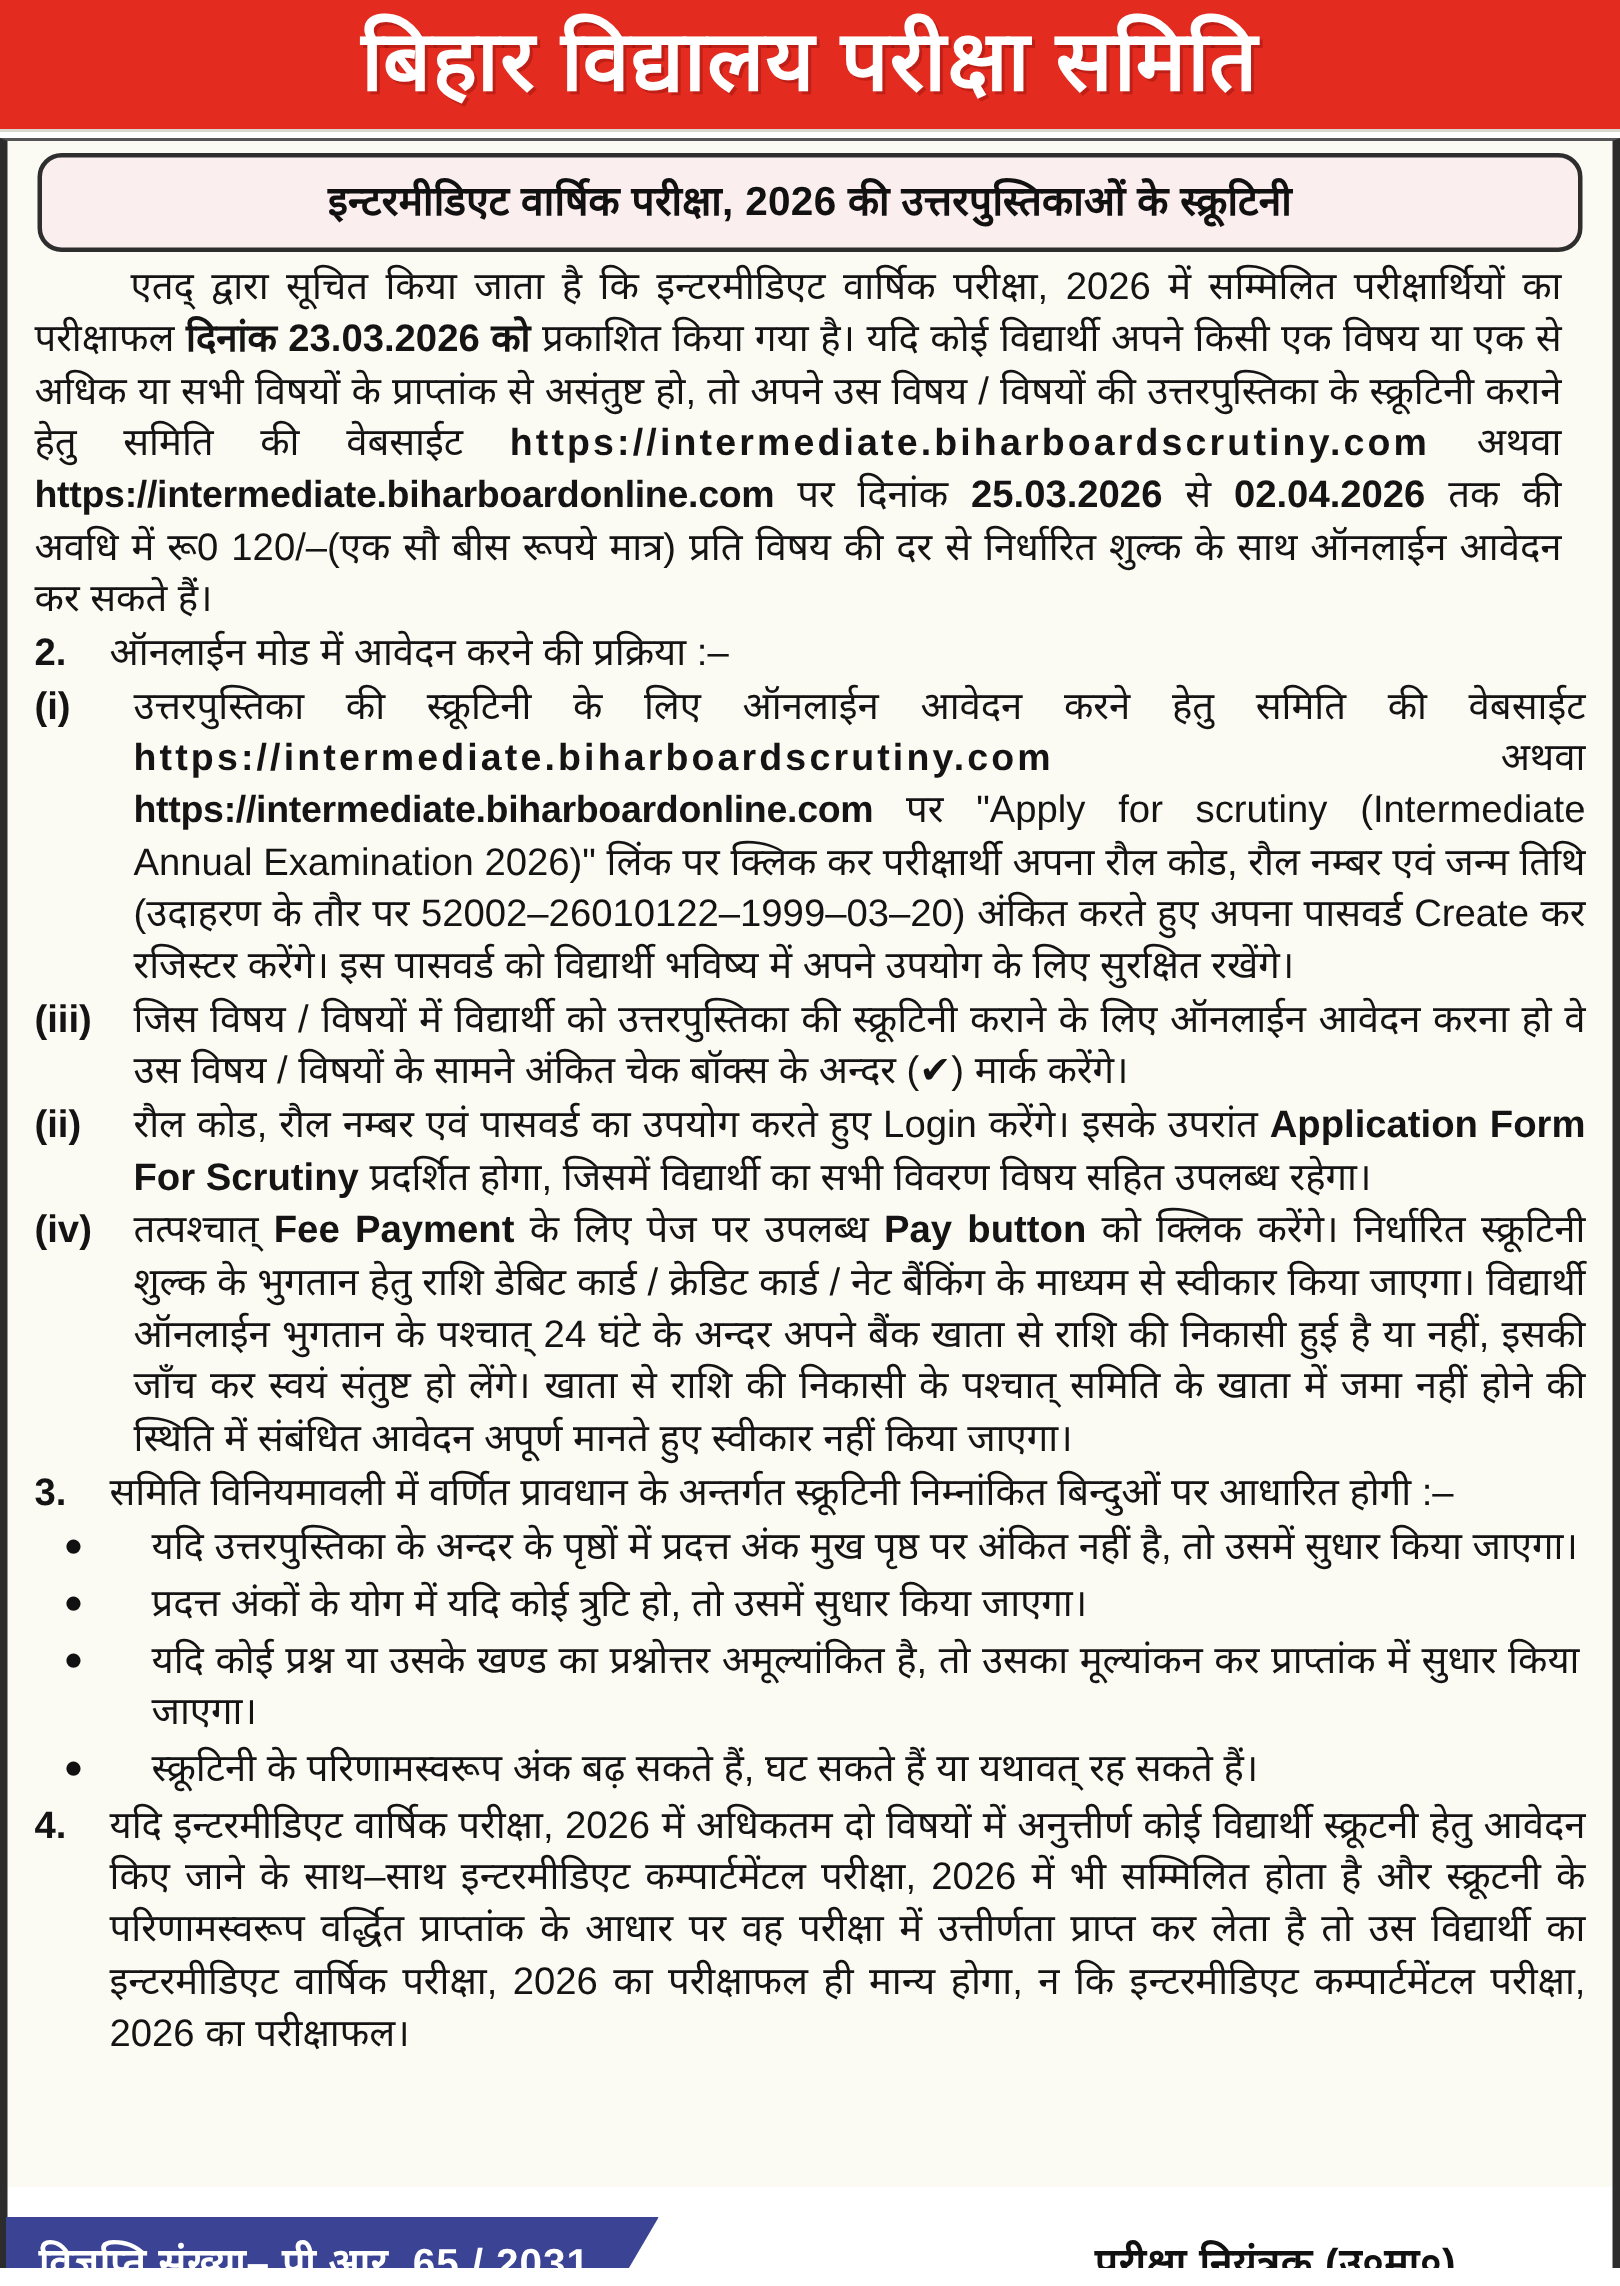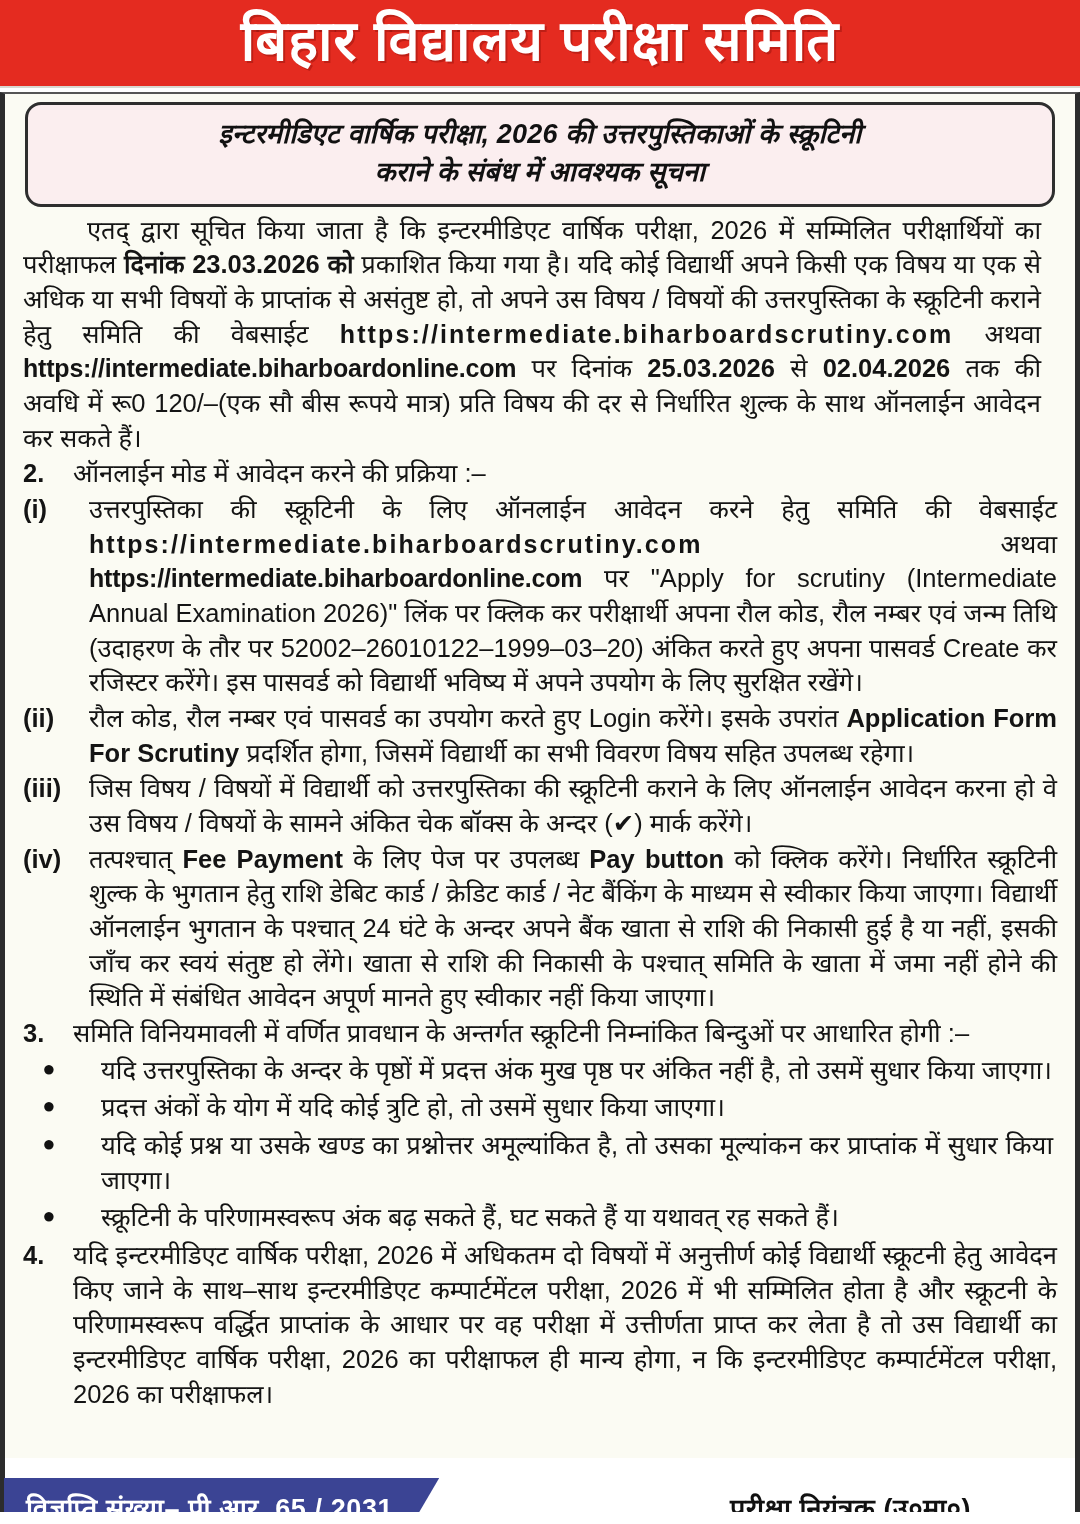--- a/index.html
+++ b/index.html
@@ -63,21 +63,20 @@
     margin: 2px 6px 6px 6px;
     text-align: center;
     box-sizing: border-box;
   }
   .title-box-line {
     font-size: 27px;
     font-weight: 700;
     color: #111;
     line-height: 1.42;
     letter-spacing: 0.2px;
-    font-style: italic;
   }
 
   
   .body-text {
     font-size: 25.5px;
     color: #141414;
     line-height: 1.36;
     text-align: justify;
     padding: 0 4px;
   }
@@ -201,45 +200,44 @@
 <div class="page">
 
   <div class="masthead">
     <div class="masthead-title">बिहार विद्यालय परीक्षा समिति</div>
   </div>
 
   <div class="doc-frame">
 
     <div class="title-box">
       <div class="title-box-line">इन्टरमीडिएट वार्षिक परीक्षा, 2026 की उत्तरपुस्तिकाओं के स्क्रूटिनी</div>
-      <div class="title-box-line">कराने के संबंध में आवश्यक सूचना</div>
     </div>
 
     <div class="body-text">
 
       <p class="para indent"><span>एतद् द्वारा सूचित किया जाता है कि इन्टरमीडिएट वार्षिक परीक्षा, 2026 में सम्मिलित परीक्षार्थियों का  परीक्षाफल </span><span class="b">दिनांक 23.03.2026 को</span><span> प्रकाशित किया गया है। यदि कोई विद्यार्थी अपने किसी एक विषय या एक से अधिक या सभी विषयों के प्राप्तांक से असंतुष्ट हो, तो अपने उस विषय / विषयों की उत्तरपुस्तिका के स्क्रूटिनी कराने हेतु समिति की वेबसाईट </span><span class="url-wide">https://intermediate.biharboardscrutiny.com</span><span> अथवा </span><span class="url-tight">https://intermediate.biharboardonline.com</span><span> पर दिनांक </span><span class="b">25.03.2026</span><span> से </span><span class="b">02.04.2026</span><span> तक की अवधि में रू0 120/–(एक सौ बीस रूपये मात्र) प्रति विषय की दर से निर्धारित शुल्क के साथ ऑनलाईन आवेदन कर सकते हैं।</span></p>
 
       <div class="row">
         <span class="row-marker w-num">2.</span>
         <span class="row-body"><span class="u-head">ऑनलाईन मोड में आवेदन करने की प्रक्रिया</span><span> :–</span></span>
       </div>
 
       <div class="row">
         <span class="row-marker w-rom">(i)</span>
         <span class="row-body"><span>उत्तरपुस्तिका की स्क्रूटिनी के लिए ऑनलाईन आवेदन करने हेतु समिति की वेबसाईट </span><span class="url-wide">https://intermediate.biharboardscrutiny.com</span><span> अथवा </span><span class="url-tight">https://intermediate.biharboardonline.com</span><span> पर "Apply for scrutiny (Intermediate Annual Examination 2026)" लिंक पर क्लिक कर परीक्षार्थी अपना रौल कोड, रौल नम्बर एवं जन्म तिथि (उदाहरण के तौर पर 52002–26010122–1999–03–20) अंकित करते हुए अपना पासवर्ड Create कर रजिस्टर करेंगे। इस पासवर्ड को विद्यार्थी भविष्य में अपने उपयोग के लिए सुरक्षित रखेंगे।</span></span>
       </div>
 
       <div class="row">
+        <span class="row-marker w-rom">(iii)</span>
+        <span class="row-body">जिस विषय / विषयों में विद्यार्थी को उत्तरपुस्तिका की स्क्रूटिनी कराने के लिए ऑनलाईन आवेदन करना हो वे उस विषय / विषयों के सामने अंकित चेक बॉक्स के अन्दर (✔) मार्क करेंगे।</span>
+      </div>
+
+      <div class="row">
         <span class="row-marker w-rom">(ii)</span>
         <span class="row-body"><span>रौल कोड, रौल नम्बर एवं पासवर्ड का उपयोग करते हुए Login करेंगे। इसके उपरांत </span><span class="b">Application Form For Scrutiny</span><span> प्रदर्शित होगा, जिसमें विद्यार्थी का सभी विवरण विषय सहित उपलब्ध रहेगा।</span></span>
-      </div>
-
-      <div class="row">
-        <span class="row-marker w-rom">(iii)</span>
-        <span class="row-body">जिस विषय / विषयों में विद्यार्थी को उत्तरपुस्तिका की स्क्रूटिनी कराने के लिए ऑनलाईन आवेदन करना हो वे उस विषय / विषयों के सामने अंकित चेक बॉक्स के अन्दर (✔) मार्क करेंगे।</span>
       </div>
 
       <div class="row">
         <span class="row-marker w-rom">(iv)</span>
         <span class="row-body"><span>तत्पश्चात् </span><span class="b">Fee Payment</span><span> के लिए पेज पर उपलब्ध </span><span class="b">Pay button</span><span> को क्लिक करेंगे। निर्धारित स्क्रूटिनी शुल्क के भुगतान हेतु राशि डेबिट कार्ड / क्रेडिट कार्ड / नेट बैंकिंग के माध्यम से स्वीकार किया जाएगा। विद्यार्थी ऑनलाईन भुगतान के पश्चात् 24 घंटे के अन्दर अपने बैंक खाता से राशि की निकासी हुई है या नहीं, इसकी जाँच कर स्वयं संतुष्ट हो लेंगे। खाता से राशि की निकासी के पश्चात् समिति के खाता में जमा नहीं होने की स्थिति में संबंधित आवेदन अपूर्ण मानते हुए स्वीकार नहीं किया जाएगा।</span></span>
       </div>
 
       <div class="row">
         <span class="row-marker w-num">3.</span>
         <span class="row-body">समिति विनियमावली में वर्णित प्रावधान के अन्तर्गत स्क्रूटिनी निम्नांकित बिन्दुओं पर आधारित होगी :–</span>

